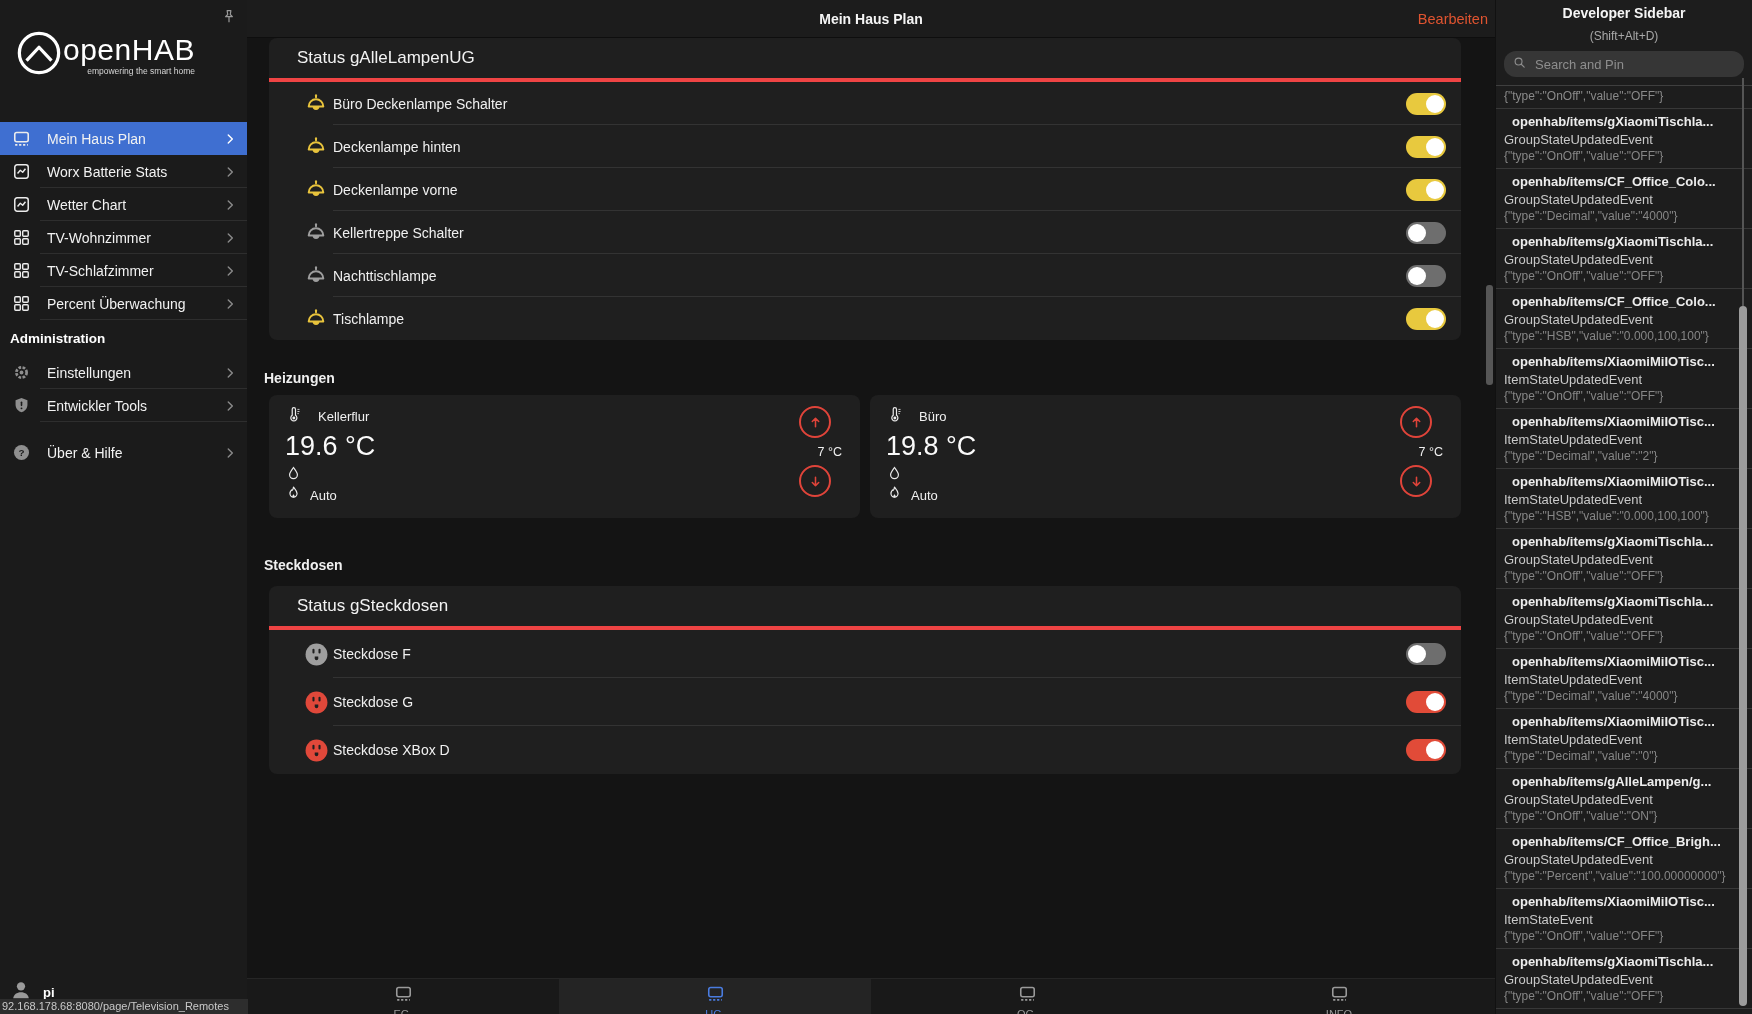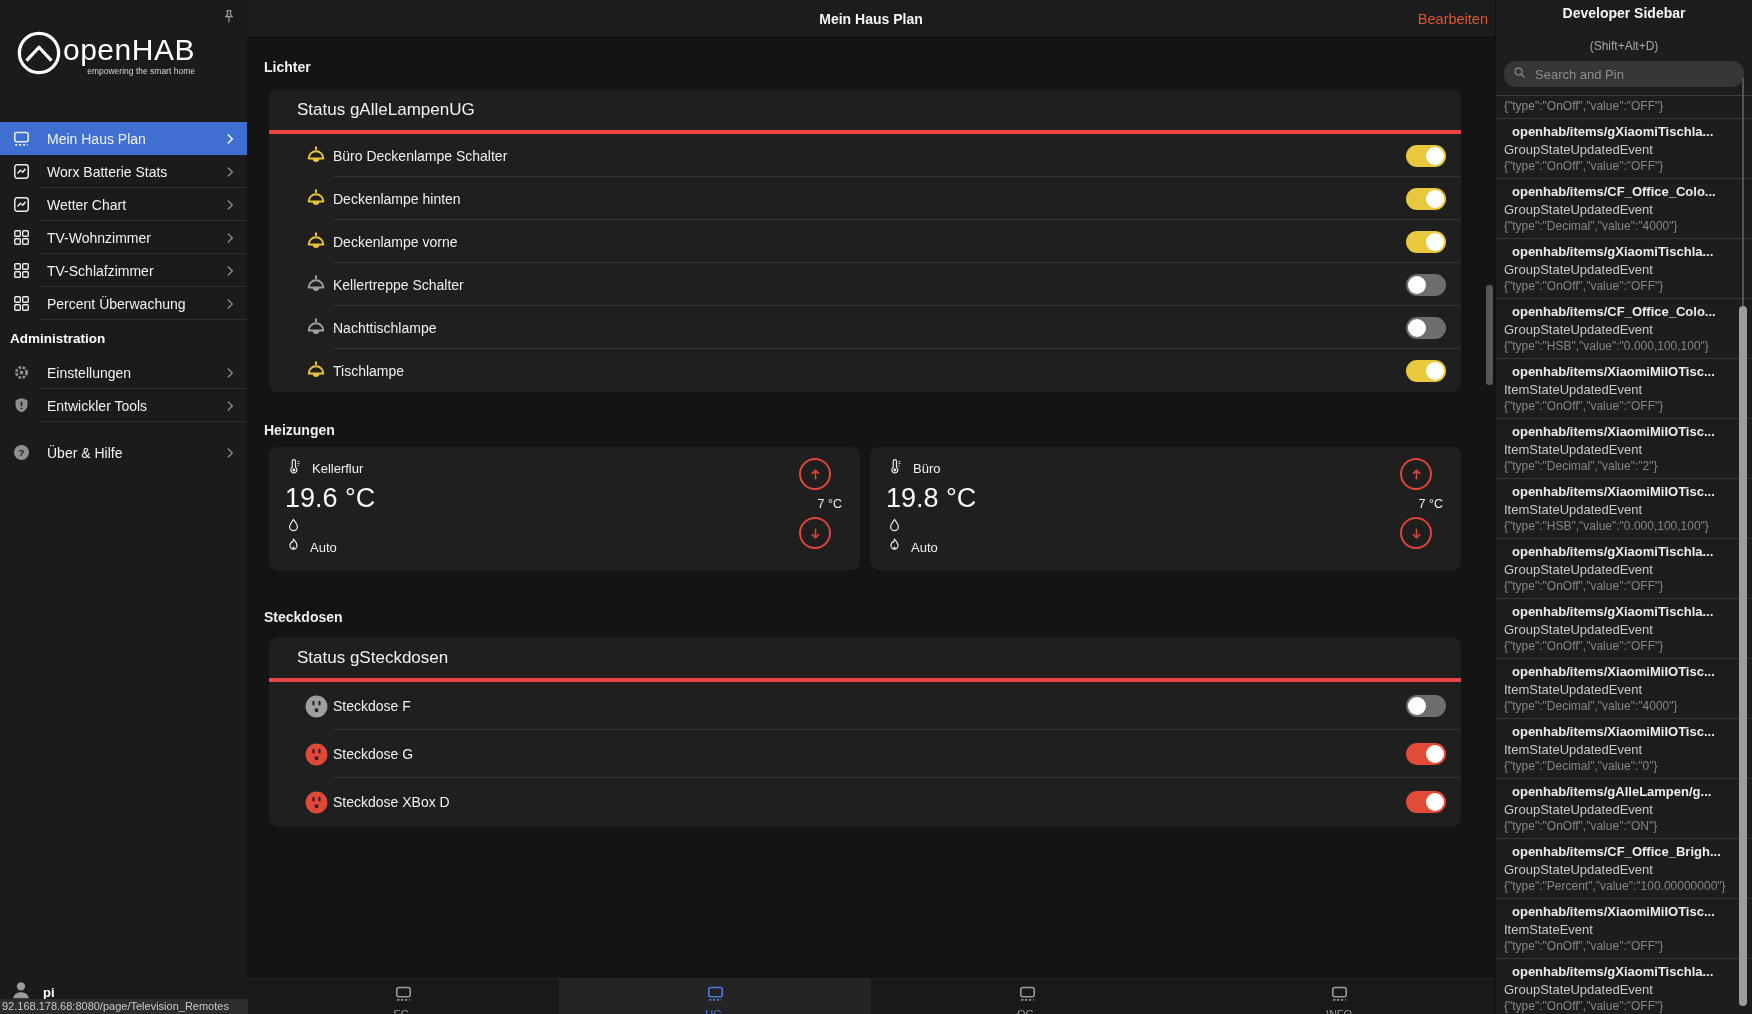--- a/index.html
+++ b/index.html
@@ -49,42 +49,42 @@
   .row.tall{height:48px;}
   .row:not(:last-child)::after{content:"";position:absolute;left:64px;right:0;bottom:0;height:1px;background:#333;}
   .row-icon{width:26px;height:26px;margin-right:4px;display:flex;align-items:center;justify-content:center;}
   .row-label{font-size:14px;color:#f0f0f0;}
   .toggle{width:40px;height:22px;border-radius:11px;background:#6e6e6e;position:relative;margin-left:auto;cursor:pointer;flex:none;}
   .toggle .knob{position:absolute;left:2px;top:2px;width:18px;height:18px;border-radius:50%;background:#fff;}
   .toggle.on .knob{left:auto;right:2px;}
   .heat-row{margin:0 0 0 22px;width:1192px;display:flex;gap:10px;}
   .heat-card{width:591px;height:123px;background:#1f1f1f;border-radius:8px;position:relative;box-sizing:border-box;
              padding:11px 0 0 16px;}
-  .heat-name{display:flex;align-items:center;gap:10px;font-size:13px;color:#f0f0f0;}
+  .heat-name{display:flex;align-items:center;gap:16px;font-size:13px;color:#f0f0f0;}
   .heat-temp{font-size:27px;color:#fafafa;margin-top:5px;}
   .heat-drop{margin-top:3px;height:19px;}
   .heat-mode{display:flex;align-items:center;gap:8px;font-size:13px;margin-top:1px;color:#f0f0f0;}
   .heat-controls{position:absolute;right:16px;top:11px;width:58px;text-align:center;}
   .circle-btn{width:28px;height:28px;border-radius:50%;border:2.5px solid #e0443a;display:flex;align-items:center;
               justify-content:center;margin:0 auto;background:transparent;padding:0;cursor:pointer;box-sizing:content-box;}
   .setpoint{font-size:12.5px;color:#f0f0f0;margin:7px 0 6px;text-align:right;padding-right:2px;}
   .main-scroll-thumb{position:absolute;left:1239px;top:247px;width:7px;height:100px;background:#565656;border-radius:3px;}
 
   
   .tabbar{position:absolute;left:247px;top:978px;width:1248px;height:36px;background:#191919;display:flex;z-index:4;
           border-top:1px solid #262626;box-sizing:border-box;}
   .tab{width:312px;display:flex;flex-direction:column;align-items:center;padding-top:5px;gap:1px;color:#9a9a9a;cursor:pointer;}
   .tab-label{font-size:11px;line-height:12px;}
   .tab.selected{background:#242424;color:#4a7ce0;}
 
   
   .dev-sidebar{position:absolute;left:1495px;top:0;width:257px;height:1014px;background:#1d1d1d;z-index:3;
                border-left:1px solid #111;box-sizing:border-box;overflow:hidden;}
   .dev-title{text-align:center;font-size:14px;font-weight:700;margin-top:5px;color:#f5f5f5;}
-  .dev-shortcut{text-align:center;font-size:12px;color:#a8a8a8;margin-top:18px;}
+  .dev-shortcut{text-align:center;font-size:12px;color:#a8a8a8;margin-top:8px;}
   .dev-search{margin:8px 8px 0;height:26px;background:#363636;border-radius:12px;display:flex;align-items:center;
               padding:0 8px;gap:6px;}
   .dev-search input{background:transparent;border:none;outline:none;color:#ddd;font-size:13px;width:100%;
                     font-family:"Liberation Sans",sans-serif;}
   .dev-search input::placeholder{color:#8e8e8e;}
   .dev-divider{height:1px;background:#3f3f3f;margin-top:8px;}
   .dev-partial{font-size:12px;color:#8a8a8a;padding:3px 8px 5px;border-bottom:1px solid #383838;white-space:nowrap;overflow:hidden;}
   .event{padding:5px 8px 5px;border-bottom:1px solid #383838;cursor:pointer;}
   .ev-topic{font-size:13px;font-weight:700;color:#ededed;line-height:16px;white-space:nowrap;overflow:hidden;margin-left:8px;}
   .ev-type{font-size:13px;color:#c9c9c9;line-height:16px;margin-top:2px;white-space:nowrap;overflow:hidden;}
@@ -271,21 +271,20 @@
       <span class="user-name">pi</span>
     </div>
   </aside>
 
   <header class="navbar">
     <span class="nav-title">Mein Haus Plan</span>
     <span class="nav-edit">Bearbeiten</span>
   </header>
 
   <main class="main">
-    <div class="section-title st1">Lichter</div>
     <div class="card">
       <div class="card-header">Status gAlleLampenUG</div>
       <div id="light-rows">
           <div class="row">
     <span class="row-icon">
               <svg viewBox="0 0 24 24" width="24" height="24">
                 <path d="M12 3.2v2" stroke="#e8c33c" stroke-width="2" stroke-linecap="round"></path>
                 <path d="M4.7 14.5a7.3 7.3 0 0 1 14.6 0z" fill="none" stroke="#e8c33c" stroke-width="2" stroke-linejoin="round"></path>
                 <path d="M8.6 14.5h6.8a3.4 3.4 0 0 1-6.8 0z" fill="#e8c33c"></path>
               </svg>

